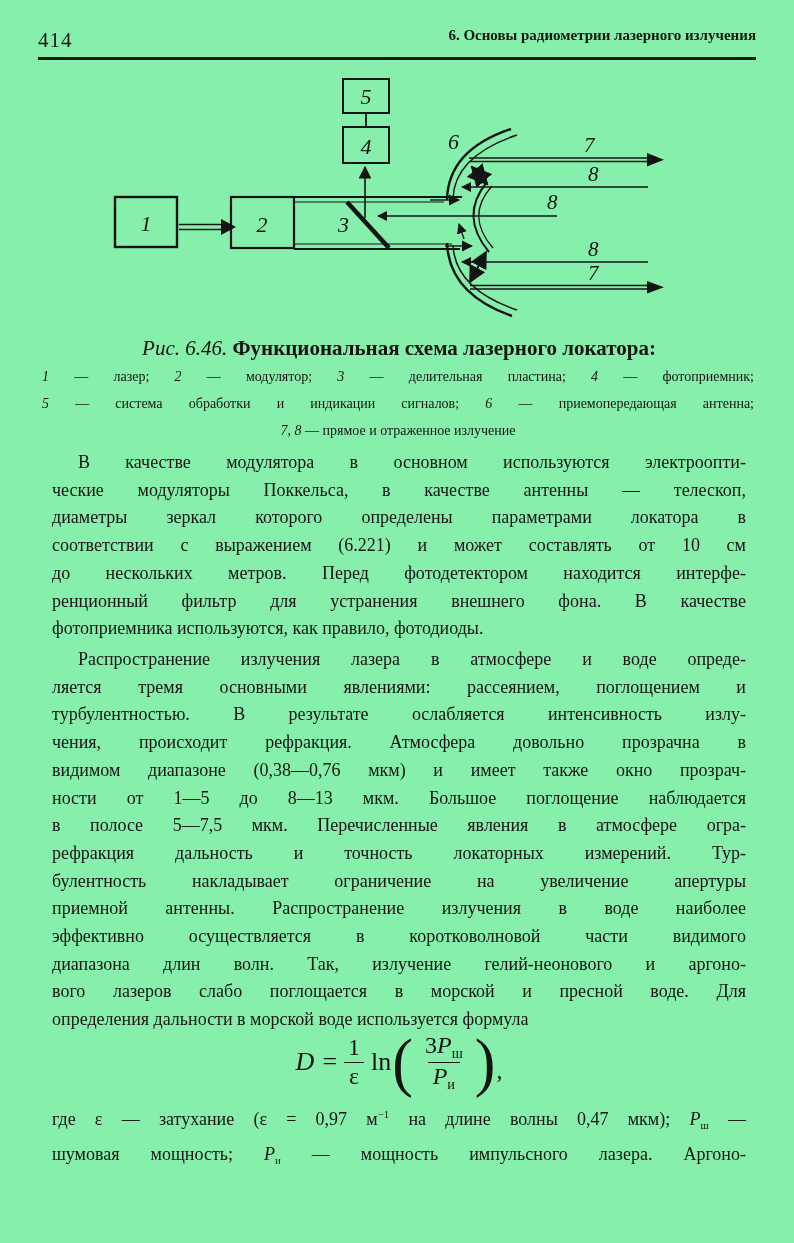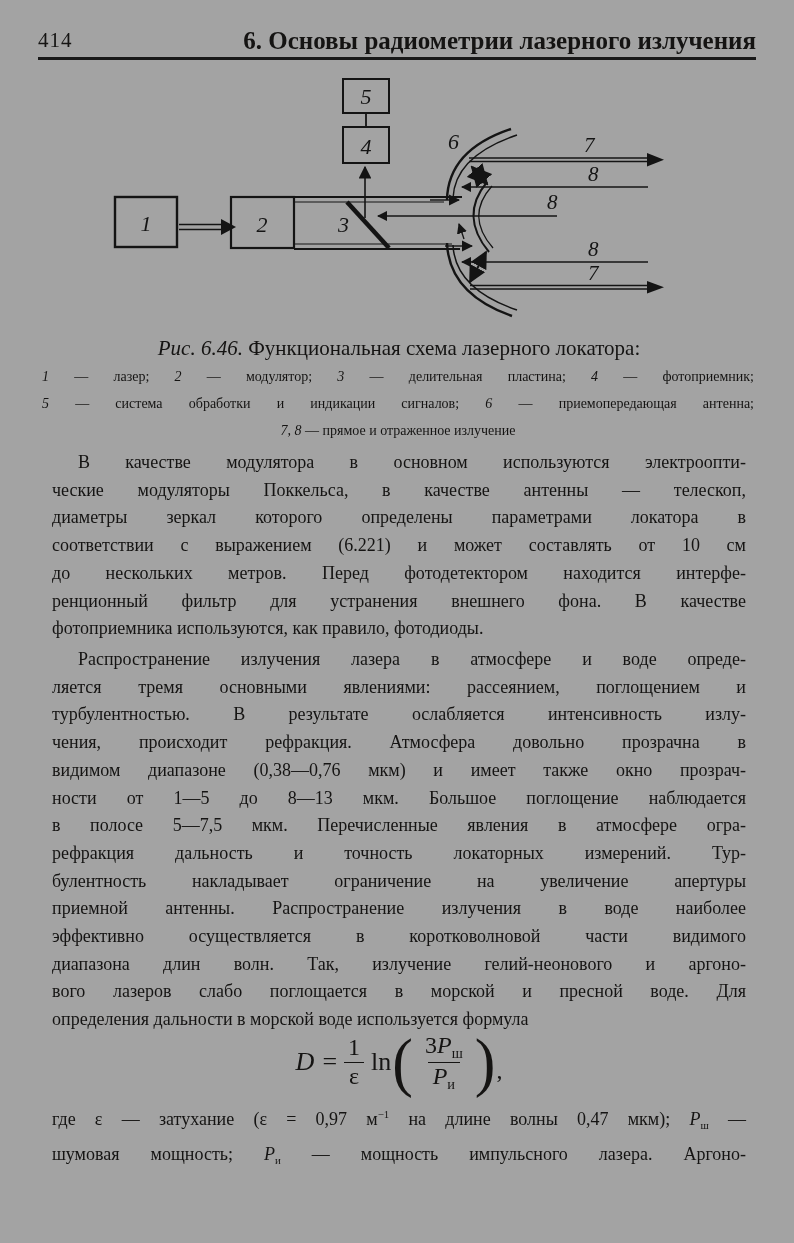--- a/index.html
+++ b/index.html
@@ -1,35 +1,35 @@
 <!DOCTYPE html>
 <html><head>
 <meta charset="utf-8">
 <style>
   html,body{margin:0;padding:0;background:#e8e8e8;}
   .page{
     position:relative;
     width:794px;height:1243px;
-    background:#a3a3a3;
+    background:#86efac;
     font-family:"Liberation Serif",serif;
     color:#151413;
     overflow:hidden;
   }
   
   .hdr-num{position:absolute;left:38px;top:28px;font-size:21px;letter-spacing:1px;}
-  .hdr-title{position:absolute;right:38px;top:27px;font-size:25px;font-weight:bold;}
+  .hdr-title{position:absolute;right:38px;top:27px;font-size:15px;font-weight:bold;}
   .rule{position:absolute;left:38px;right:38px;top:57px;height:3px;background:#191919;}
   
   svg.diagram{position:absolute;left:100px;top:74px;width:620px;height:266px;}
   svg.diagram text{font-family:"Liberation Serif",serif;font-style:italic;font-size:22px;fill:#141414;}
   svg.diagram .lbl-sm{font-size:21px;}
   
   .caption{position:absolute;left:52px;top:336px;width:694px;text-align:center;font-size:21px;}
   .caption .ref{font-style:italic;}
-  .caption .ttl{font-weight:normal;}
+  .caption .ttl{font-weight:bold;}
   .legend{position:absolute;left:42px;top:363px;width:712px;font-size:14px;line-height:27px;}
   .legend i{font-style:italic;}
   .jl{text-align:justify;text-align-last:justify;-moz-text-align-last:justify;}
   .ctr{text-align:center;}
   
   .para{position:absolute;left:52px;width:694px;font-size:18px;line-height:27.7px;}
   .p1{top:449px;}
   .p2{top:646px;}
   .p3{top:1100px;line-height:29px;}
   .line{width:100%;}

